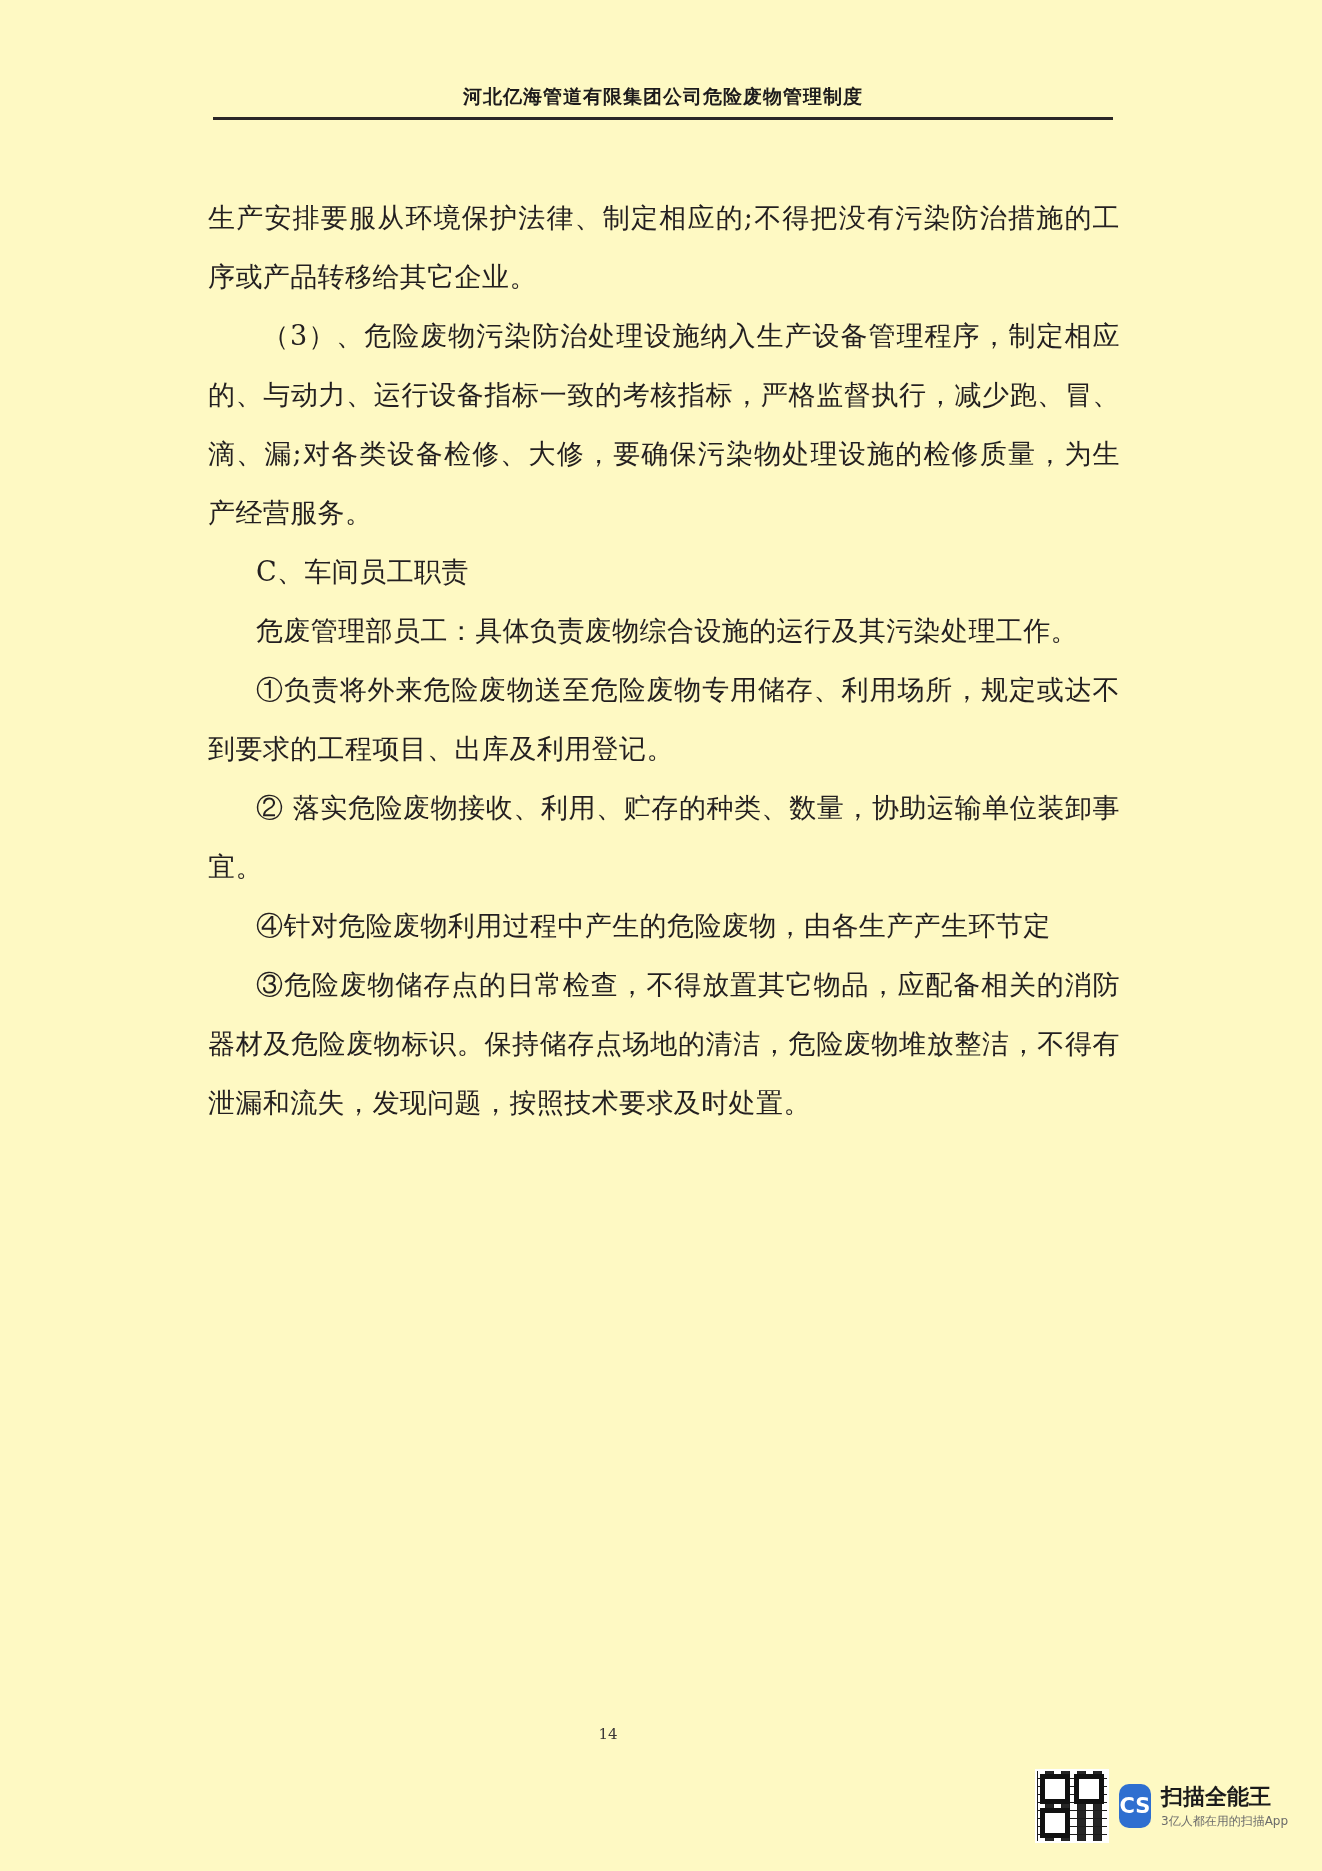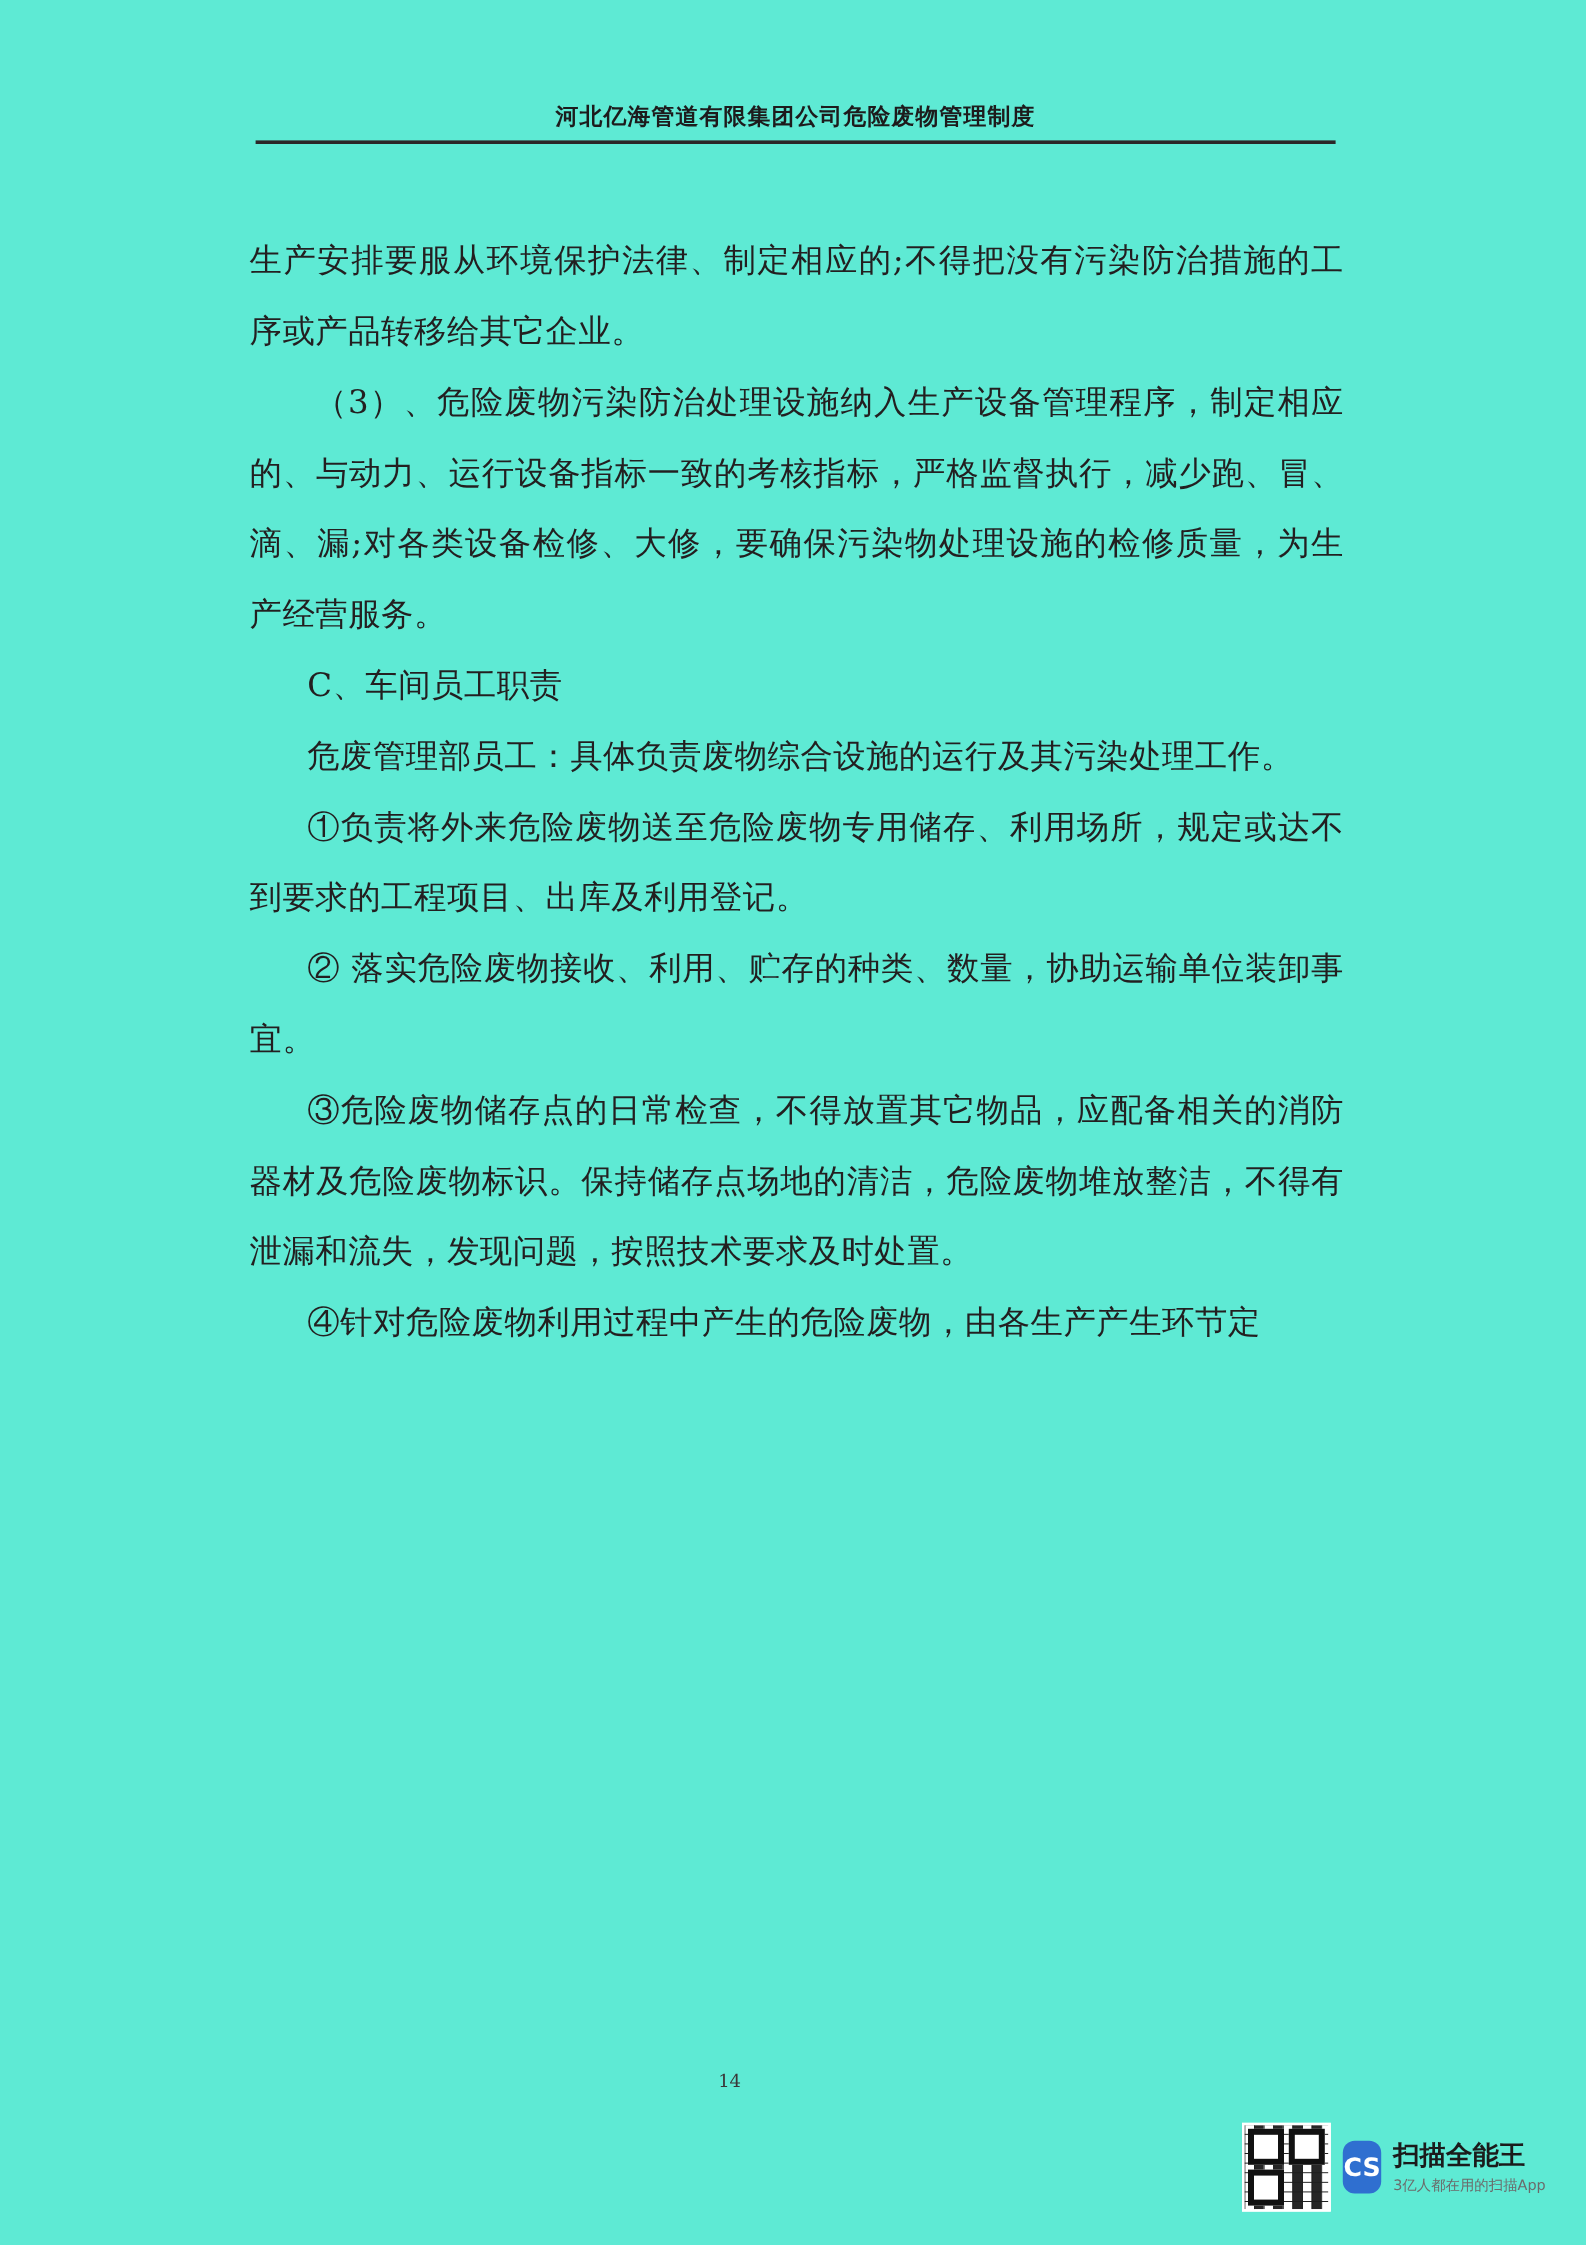--- a/index.html
+++ b/index.html
@@ -4,21 +4,21 @@
 <style>
   html, body {
     margin: 0;
     padding: 0;
     background: #ffffff;
   }
   .page {
     position: relative;
     width: 1322px;
     height: 1871px;
-    background: #5eead4;
+    background: #fef9c3;
     overflow: hidden;
     font-family: "DejaVu Sans", "Liberation Sans", sans-serif;
     color: #231f20;
   }
 
   
   .header {
     position: absolute;
     left: 213px;
     top: 84px;
@@ -167,22 +167,22 @@
   </div>
   <div class="header-rule"></div>
 
   <div class="body-text">
     <p class="para">生产安排要服从环境保护法律、制定相应的;不得把没有污染防治措施的工序或产品转移给其它企业。</p>
     <p class="para indent">（3）、危险废物污染防治处理设施纳入生产设备管理程序，制定相应的、与动力、运行设备指标一致的考核指标，严格监督执行，减少跑、冒、滴、漏;对各类设备检修、大修，要确保污染物处理设施的检修质量，为生产经营服务。</p>
     <p class="para indent-small">C、车间员工职责</p>
     <p class="para indent-small">危废管理部员工：具体负责废物综合设施的运行及其污染处理工作。</p>
     <p class="para indent-small">①负责将外来危险废物送至危险废物专用储存、利用场所，规定或达不到要求的工程项目、出库及利用登记。</p>
     <p class="para indent-small">②  落实危险废物接收、利用、贮存的种类、数量，协助运输单位装卸事宜。</p>
+    <p class="para indent-small">④针对危险废物利用过程中产生的危险废物，由各生产产生环节定</p>
     <p class="para indent-small">③危险废物储存点的日常检查，不得放置其它物品，应配备相关的消防器材及危险废物标识。保持储存点场地的清洁，危险废物堆放整洁，不得有泄漏和流失，发现问题，按照技术要求及时处置。</p>
-    <p class="para indent-small">④针对危险废物利用过程中产生的危险废物，由各生产产生环节定</p>
   </div>
 
   <div class="page-number">14</div>
 
   <div class="scan-badge">
     <div class="qr">
       <div class="qr-bl"></div>
     </div>
     <div class="cs-logo">CS</div>
     <div class="badge-text">

